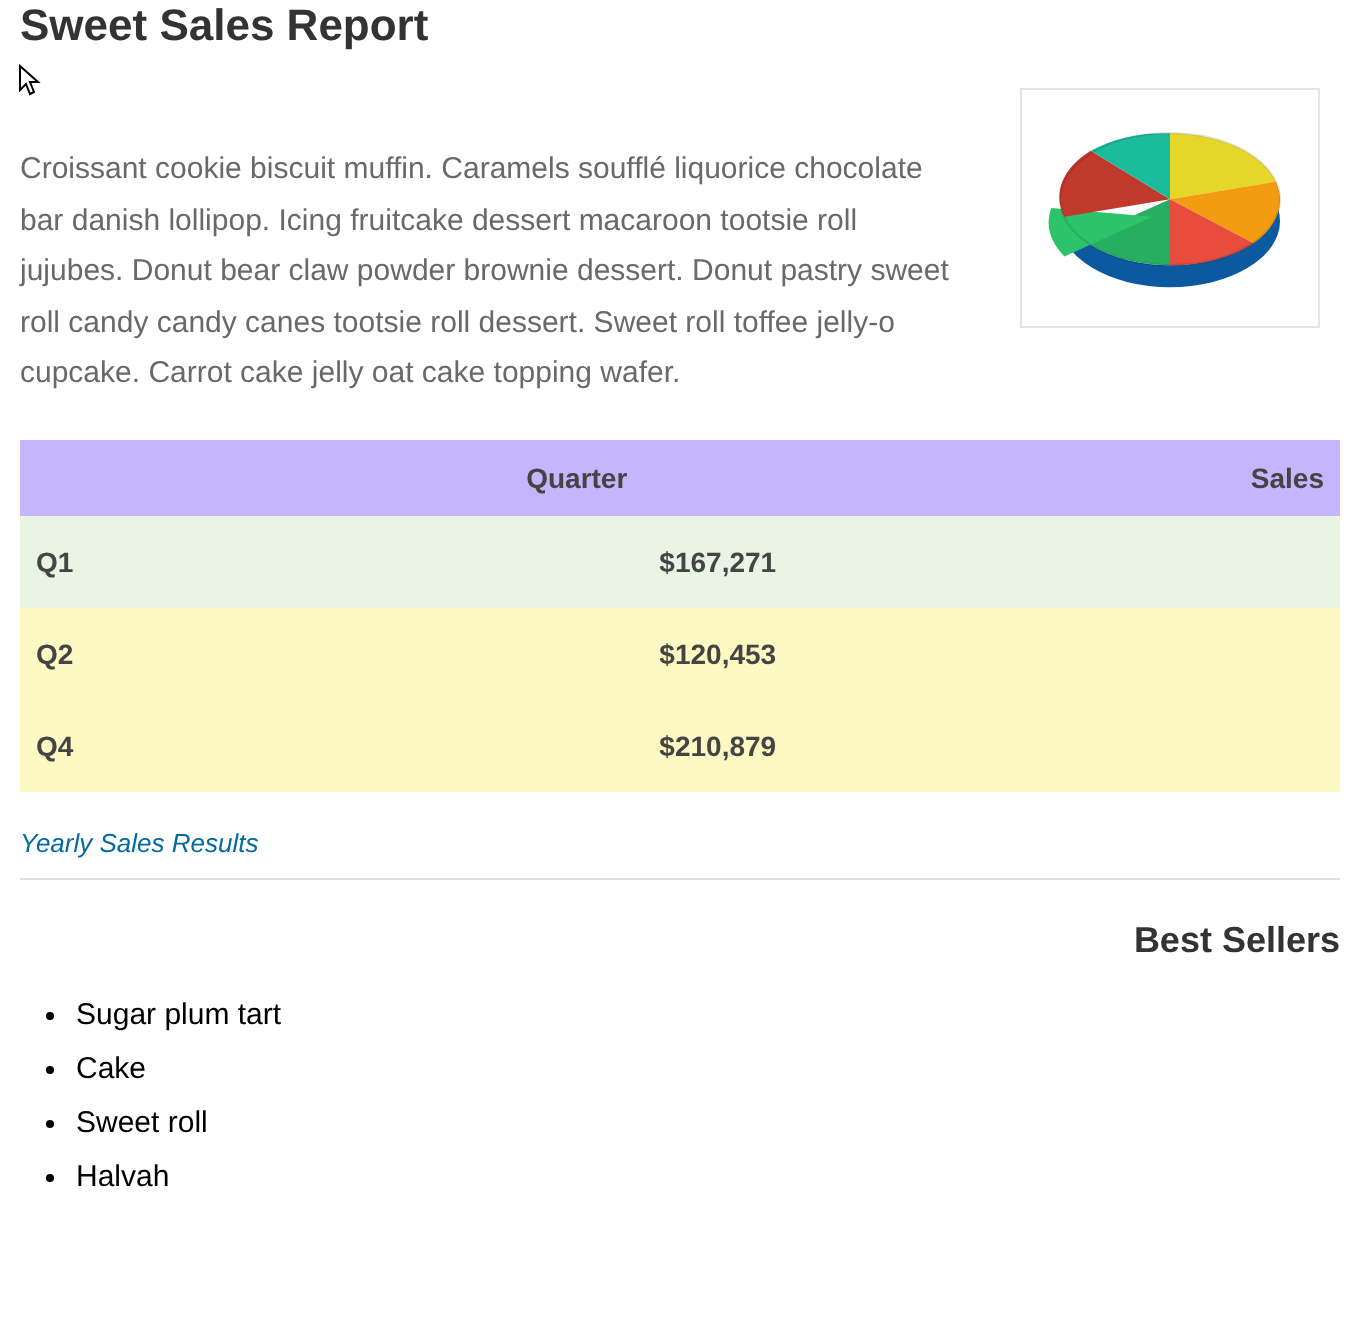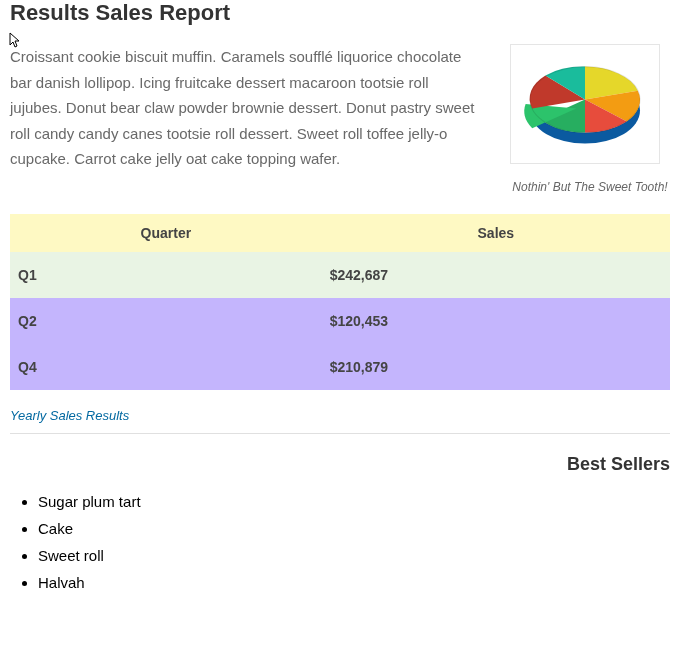--- a/index.html
+++ b/index.html
@@ -29,20 +29,21 @@
       display: flex;
       align-items: flex-start;
       gap: 30px;
       margin-bottom: 20px;
     }
     .intro-text {
       flex: 1;
       font-size: 15px;
       line-height: 1.7;
       color: #696969;
+      margin-top: 28px;
     }
     .figure {
       width: 160px;
       flex-shrink: 0;
       text-align: center;
     }
     .chart-frame {
       border: 1px solid #e5e5e5;
       padding: 4px;
       background: #fff;
@@ -58,33 +59,33 @@
       color: #666;
       margin-top: 16px;
     }
     table.sales {
       width: 100%;
       border-collapse: collapse;
       margin-top: 10px;
       font-size: 14px;
     }
     table.sales thead th {
-      background: #fef9c3;
+      background: #c4b5fd;
       color: #444;
-      text-align: center;
+      text-align: right;
       padding: 11px 8px;
       font-weight: 700;
     }
     table.sales tbody td {
       padding: 15px 8px;
       color: #444;
       font-weight: 600;
     }
     table.sales tbody tr.odd { background: #e9f4e4; }
-    table.sales tbody tr.even { background: #c4b5fd; }
+    table.sales tbody tr.even { background: #fef9c3; }
     .table-caption {
       font-style: italic;
       font-size: 13px;
       color: #0369a1;
       margin: 18px 0 8px 0;
     }
     hr.sep {
       border: none;
       border-top: 1px solid #e0e0e0;
       margin: 10px 0 20px 0;
@@ -102,21 +103,21 @@
       font-size: 15px;
       color: #000000;
     }
     ul.best li {
       margin-bottom: 10px;
     }
   </style>
 </head>
 <body>
 
-<h2 class="page-title">Results Sales Report</h2>
+<h2 class="page-title">Sweet Sales Report</h2>
 
 <svg class="cursor" viewBox="0 0 16 16">
   <path d="M2 1 L2 13 L5 10 L7 15 L9 14 L7 9 L11 9 Z" fill="#fff" stroke="#000" stroke-width="1"></path>
 </svg>
 
 <div class="intro-wrap">
   <div class="intro-text">Croissant cookie biscuit muffin. Caramels soufflé liquorice chocolate bar danish lollipop. Icing fruitcake dessert macaroon tootsie roll jujubes. Donut bear claw powder brownie dessert. Donut pastry sweet roll candy candy canes tootsie roll dessert. Sweet roll toffee jelly-o cupcake. Carrot cake jelly oat cake topping wafer.</div>
   <div class="figure">
     <div class="chart-frame">
       <svg viewBox="0 0 120 100" width="140" height="110">
@@ -125,35 +126,34 @@
         <path d="M60 46 L60 16 A50 30 0 0 1 108 38 Z" fill="#e5d72a"></path>
         <path d="M60 46 L108 38 A50 30 0 0 1 98 66 Z" fill="#f39c12"></path>
         <path d="M60 46 L98 66 A50 30 0 0 1 60 76 Z" fill="#e74c3c"></path>
         <path d="M60 46 L60 76 A50 30 0 0 1 20 64 Z" fill="#27ae60"></path>
         <path d="M56 50 L16 68 A50 30 0 0 1 10 46 Z" fill="#2cc36b" transform="translate(-4,4)"></path>
         <path d="M60 46 L12 54 A50 30 0 0 1 24 24 Z" fill="#c0392b"></path>
         <path d="M60 46 L24 24 A50 30 0 0 1 60 16 Z" fill="#1abc9c"></path>
         <ellipse cx="60" cy="46" rx="50" ry="30" fill="none" stroke="rgba(0,0,0,0.1)"></ellipse>
       </svg>
     </div>
-    <div class="caption">Nothin' But The Sweet Tooth!</div>
   </div>
 </div>
 
 <table class="sales">
   <thead>
     <tr>
       <th>Quarter</th>
       <th>Sales</th>
     </tr>
   </thead>
   <tbody>
     <tr class="odd">
       <td>Q1</td>
-      <td>$242,687</td>
+      <td>$167,271</td>
     </tr>
     <tr class="even">
       <td>Q2</td>
       <td>$120,453</td>
     </tr>
     <tr class="even">
       <td>Q4</td>
       <td>$210,879</td>
     </tr>
   </tbody>

